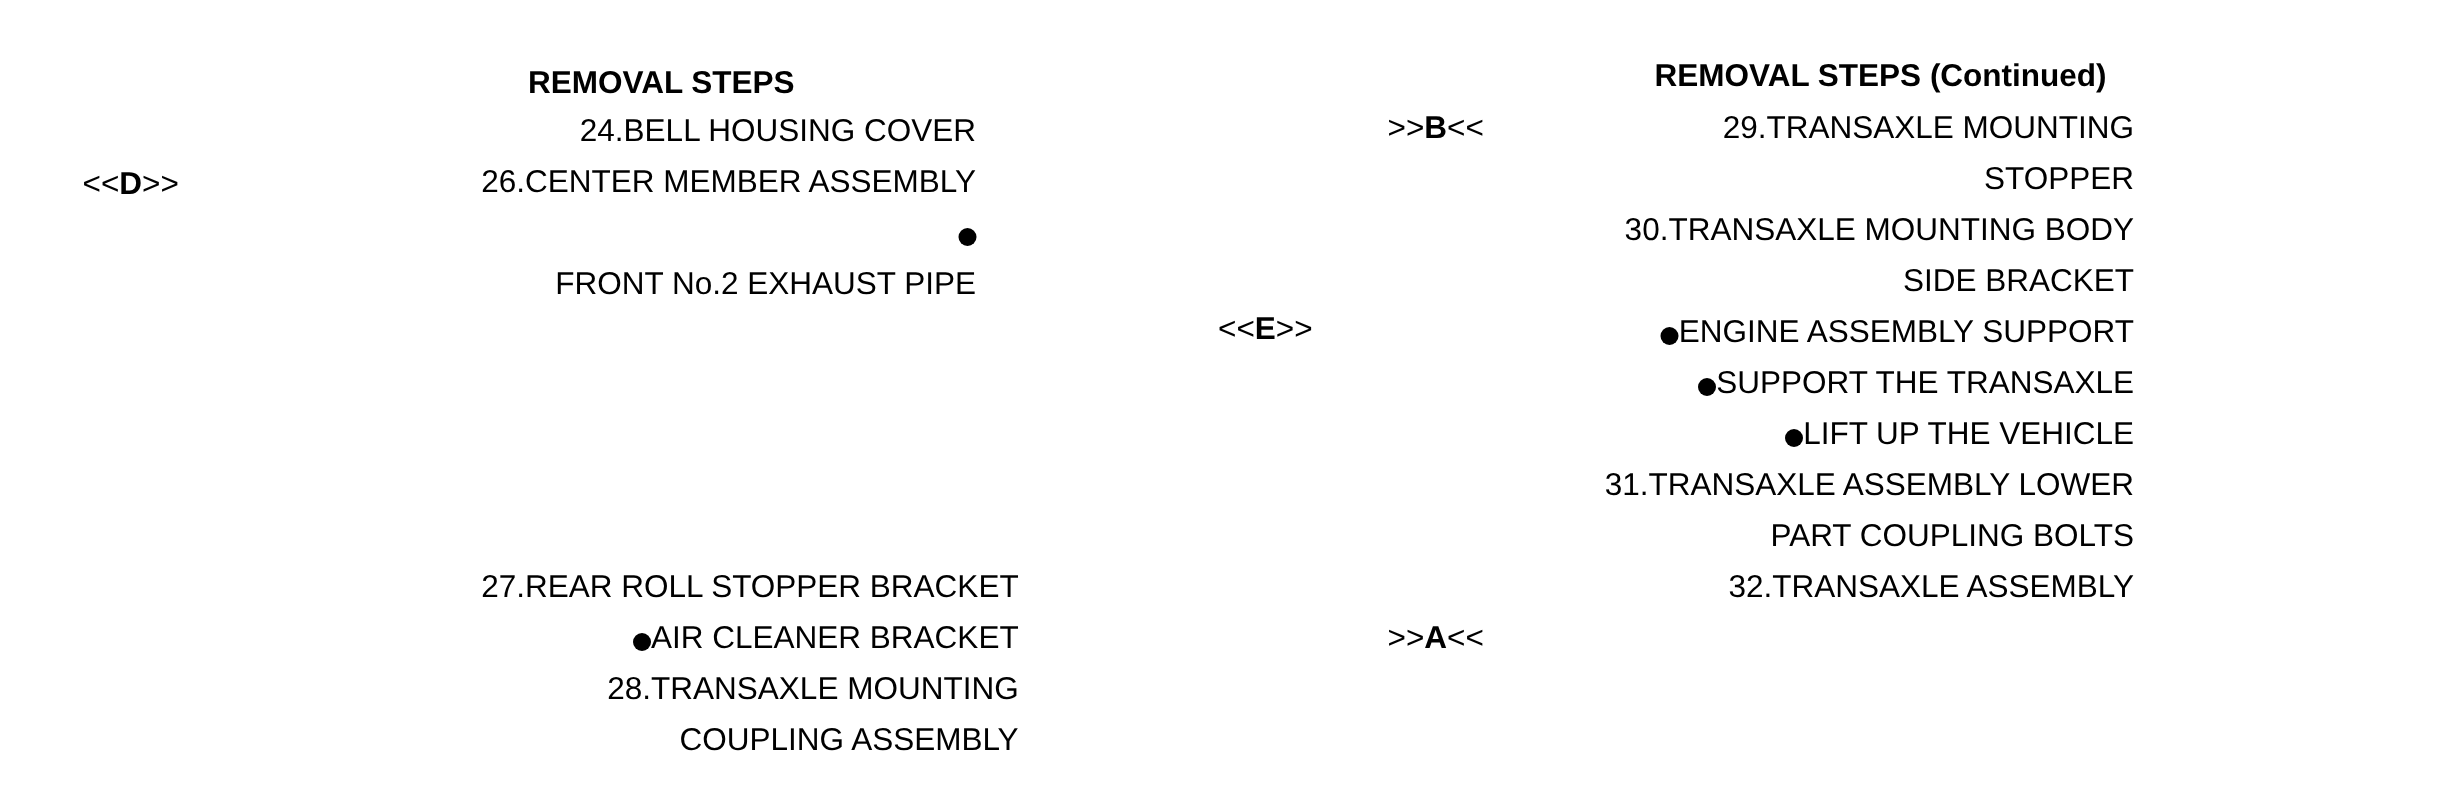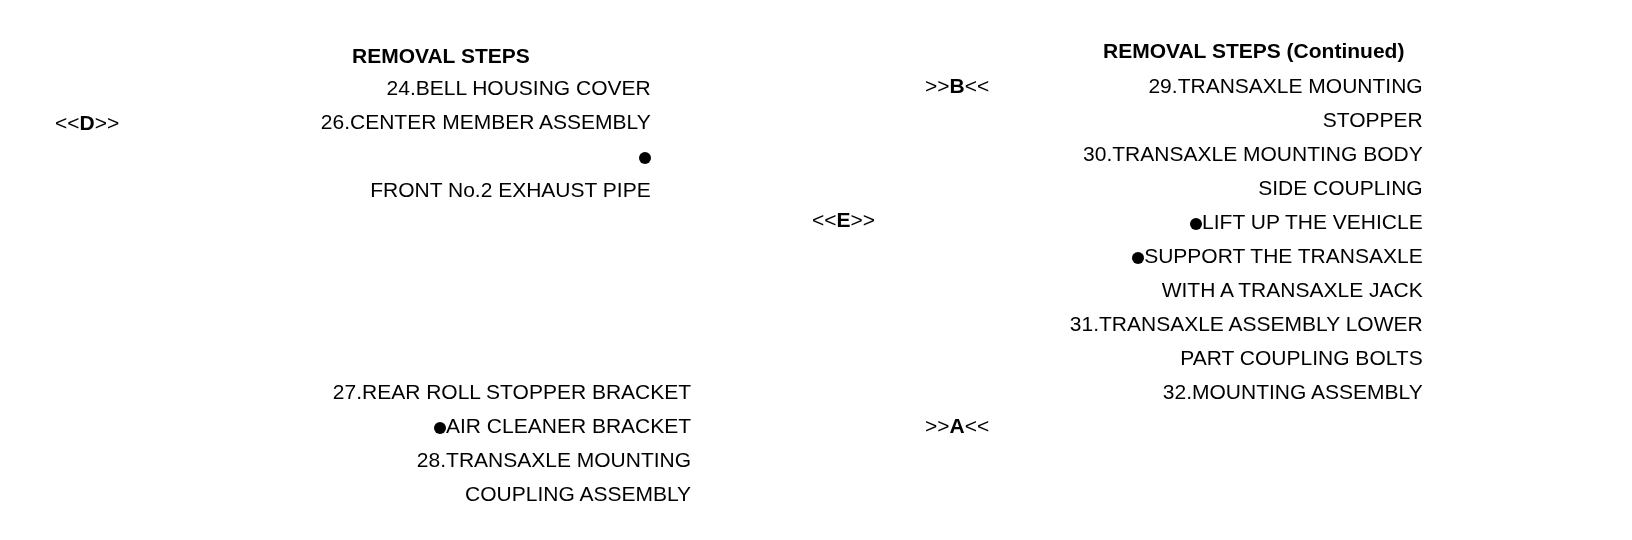--- a/index.html
+++ b/index.html
@@ -40,41 +40,41 @@
 
   <div class="abs marker" style="left:55px; top:78px;"><span>&lt;&lt;</span><span class="mletter">D</span><span>&gt;&gt;</span></div>
 
   <div id="left-list-1" class="steps-list" style="left:288px; top:43px;">
       <div class="row"><span class="num">24.</span><span class="txt">BELL HOUSING COVER</span></div>
       <div class="row"><span class="num">26.</span><span class="txt">CENTER MEMBER ASSEMBLY</span></div>
       <div class="row"><span class="num"><span class="bullet"></span></span></div>
       <div class="row"><span class="num"></span><span class="txt">FRONT No.2 EXHAUST PIPE</span></div>
     </div>
 
-  <div id="left-list-2" class="steps-list" style="left:300px; top:347px;">
+  <div id="left-list-2" class="steps-list" style="left:288px; top:347px;">
       <div class="row"><span class="num">27.</span><span class="txt">REAR ROLL STOPPER BRACKET</span></div>
       <div class="row"><span class="num"><span class="bullet"></span></span><span class="txt">AIR CLEANER BRACKET</span></div>
       <div class="row"><span class="num">28.</span><span class="txt">TRANSAXLE MOUNTING</span></div>
       <div class="row"><span class="num"></span><span class="txt">COUPLING ASSEMBLY</span></div>
     </div>
 
   <div class="abs heading" style="left:1103px; top:6px;">REMOVAL STEPS (Continued)</div>
 
   <div class="abs marker" style="left:925px; top:41px;"><span>&gt;&gt;</span><span class="mletter">B</span><span>&lt;&lt;</span></div>
 
   <div class="abs marker" style="left:812px; top:175px;"><span>&lt;&lt;</span><span class="mletter">E</span><span>&gt;&gt;</span></div>
 
   <div class="abs marker" style="left:925px; top:381px;"><span>&gt;&gt;</span><span class="mletter">A</span><span>&lt;&lt;</span></div>
 
   <div id="right-list" class="steps-list" style="left:1037px; top:41px;">
       <div class="row"><span class="num">29.</span><span class="txt">TRANSAXLE MOUNTING</span></div>
       <div class="row"><span class="num"></span><span class="txt">STOPPER</span></div>
       <div class="row"><span class="num">30.</span><span class="txt">TRANSAXLE MOUNTING BODY</span></div>
-      <div class="row"><span class="num"></span><span class="txt">SIDE COUPLING</span></div>
+      <div class="row"><span class="num"></span><span class="txt">SIDE BRACKET</span></div>
+      <div class="row"><span class="num"><span class="bullet"></span></span><span class="txt">ENGINE ASSEMBLY SUPPORT</span></div>
+      <div class="row"><span class="num"><span class="bullet"></span></span><span class="txt">SUPPORT THE TRANSAXLE</span></div>
       <div class="row"><span class="num"><span class="bullet"></span></span><span class="txt">LIFT UP THE VEHICLE</span></div>
-      <div class="row"><span class="num"><span class="bullet"></span></span><span class="txt">SUPPORT THE TRANSAXLE</span></div>
-      <div class="row"><span class="num"></span><span class="txt">WITH A TRANSAXLE JACK</span></div>
       <div class="row"><span class="num">31.</span><span class="txt">TRANSAXLE ASSEMBLY LOWER</span></div>
       <div class="row"><span class="num"></span><span class="txt">PART COUPLING BOLTS</span></div>
-      <div class="row"><span class="num">32.</span><span class="txt">MOUNTING ASSEMBLY</span></div>
+      <div class="row"><span class="num">32.</span><span class="txt">TRANSAXLE ASSEMBLY</span></div>
     </div>
 
 </div>
 
 </body></html>

